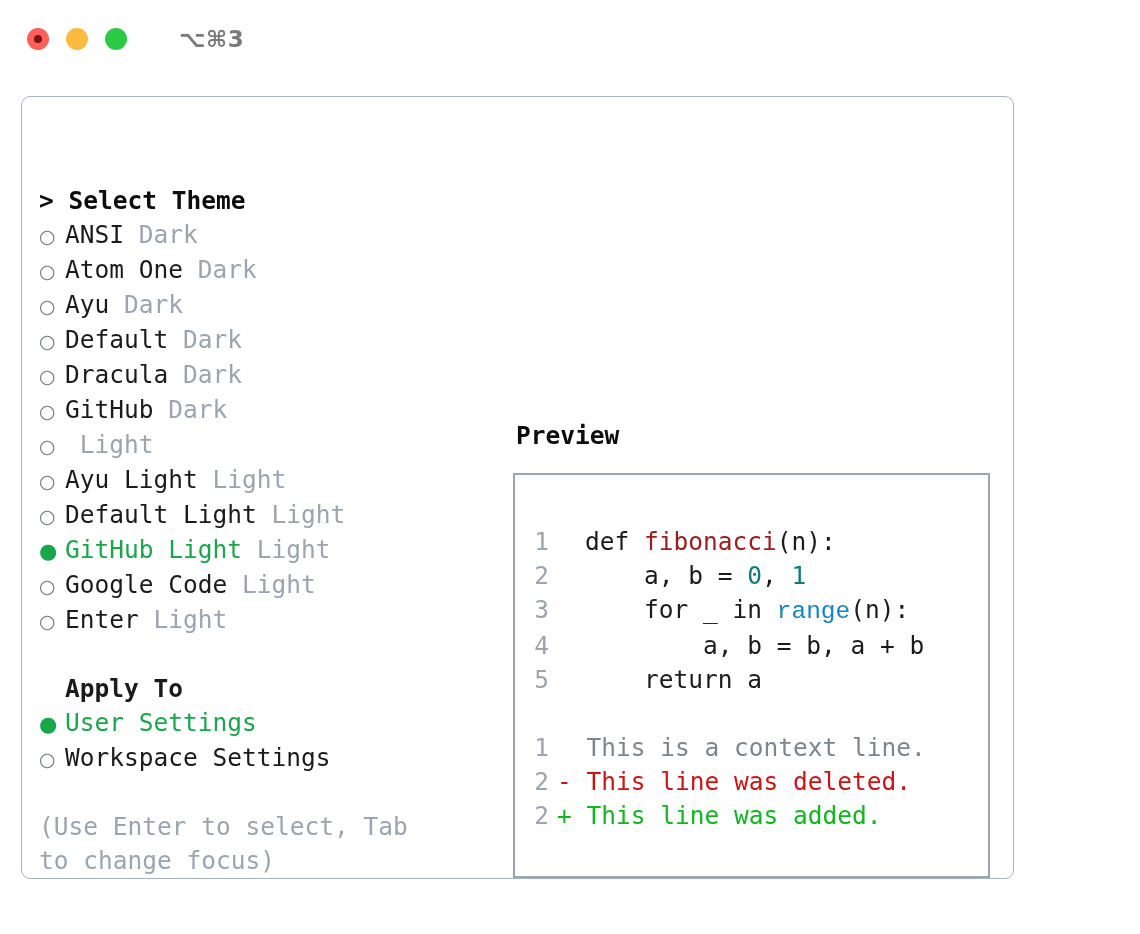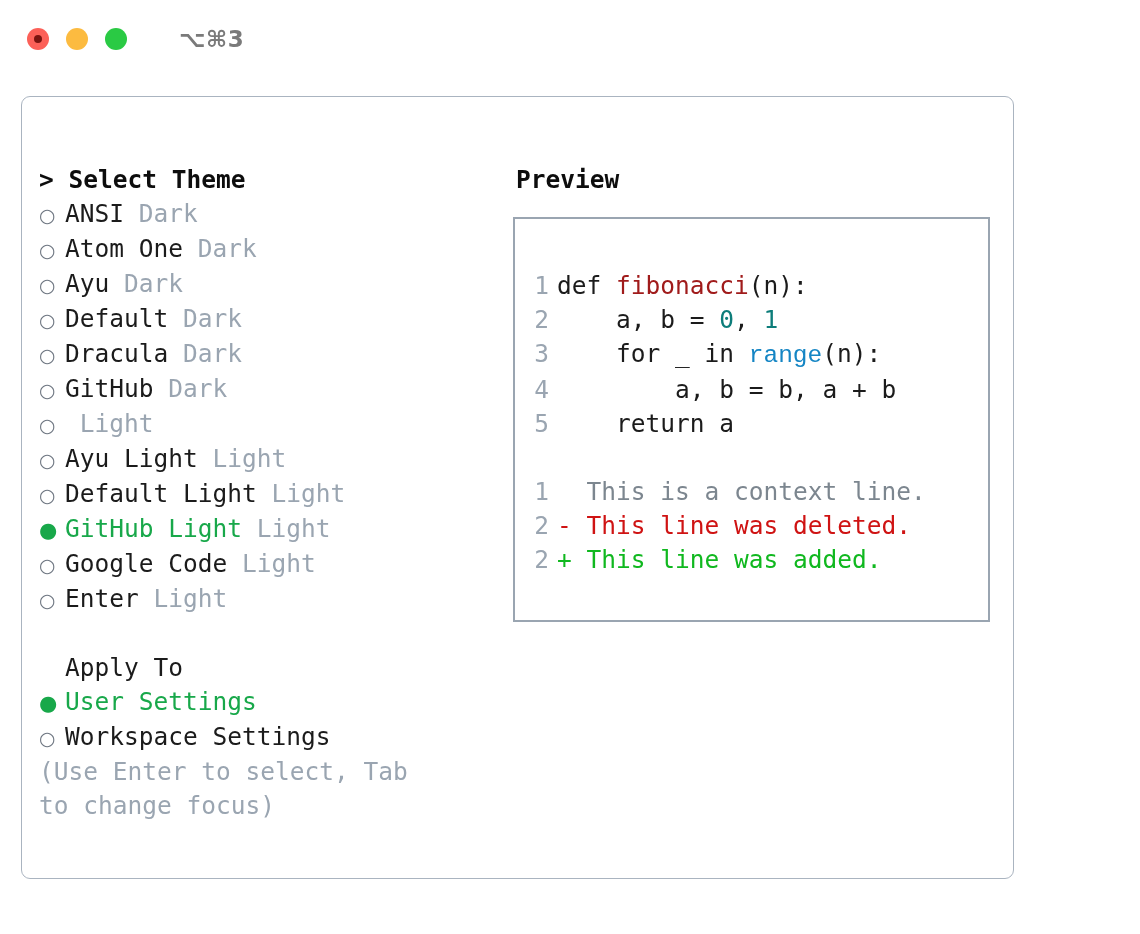--- a/index.html
+++ b/index.html
@@ -75,24 +75,25 @@
     left: 21px;
     top: 96px;
     width: 993px;
     height: 783px;
     border: 1.6px solid #aab4c0;
     border-radius: 9px;
     background: #ffffff;
   }
   .panel-inner {
     position: absolute;
-    left: 0; top: 16px;
+    left: 0; top: 0;
     width: 100%;
     height: 100%;
     display: flex;
+    align-items: flex-end;
   }
 
   
   .left-col {
     width: 480px;
     padding: 50px 0 0 17px;
     flex: 0 0 auto;
   }
 
   .section-title {
@@ -128,23 +129,25 @@
   .opt-label.on { color: #18a84a; }
   .opt-variant { color: #9aa5b1; }
 
   .applyto-block { margin-top: 34px; }
   .applyto-title {
     font-size: 24.5px;
     color: #1b1b1b;
     line-height: 34px;
     padding-left: 26px;
     white-space: pre;
+    font-weight: bold;
   }
 
   .hint {
+    margin-top: 34px;
     font-size: 24.5px;
     line-height: 34px;
     color: #9aa5b1;
     width: 410px;
     white-space: pre-wrap;
   }
 
   
   .right-col {
     flex: 1 1 auto;
@@ -175,21 +178,21 @@
     line-height: 34px;
     white-space: pre;
   }
   .lineno {
     width: 42px;
     flex: 0 0 42px;
     text-align: right;
     color: #9aa5b1;
     padding-right: 8px;
   }
-  .code-text { color: #1b1b1b; }
+  .code-text { color: #1b1b1b; margin-left: 28px; }
 
   .tok-fn      { color: #a01b1b; }
   .tok-builtin { color: #1485c4; font-family: Liberation Mono, monospace; }
   .tok-num     { color: #0d7d7a; }
   .tok-plain   { color: #1b1b1b; }
 
   .diff-gap { height: 34px; }
   .diff-ctx { color: #7c868f; }
   .diff-del { color: #cf1313; }
   .diff-add { color: #10b81f; }

